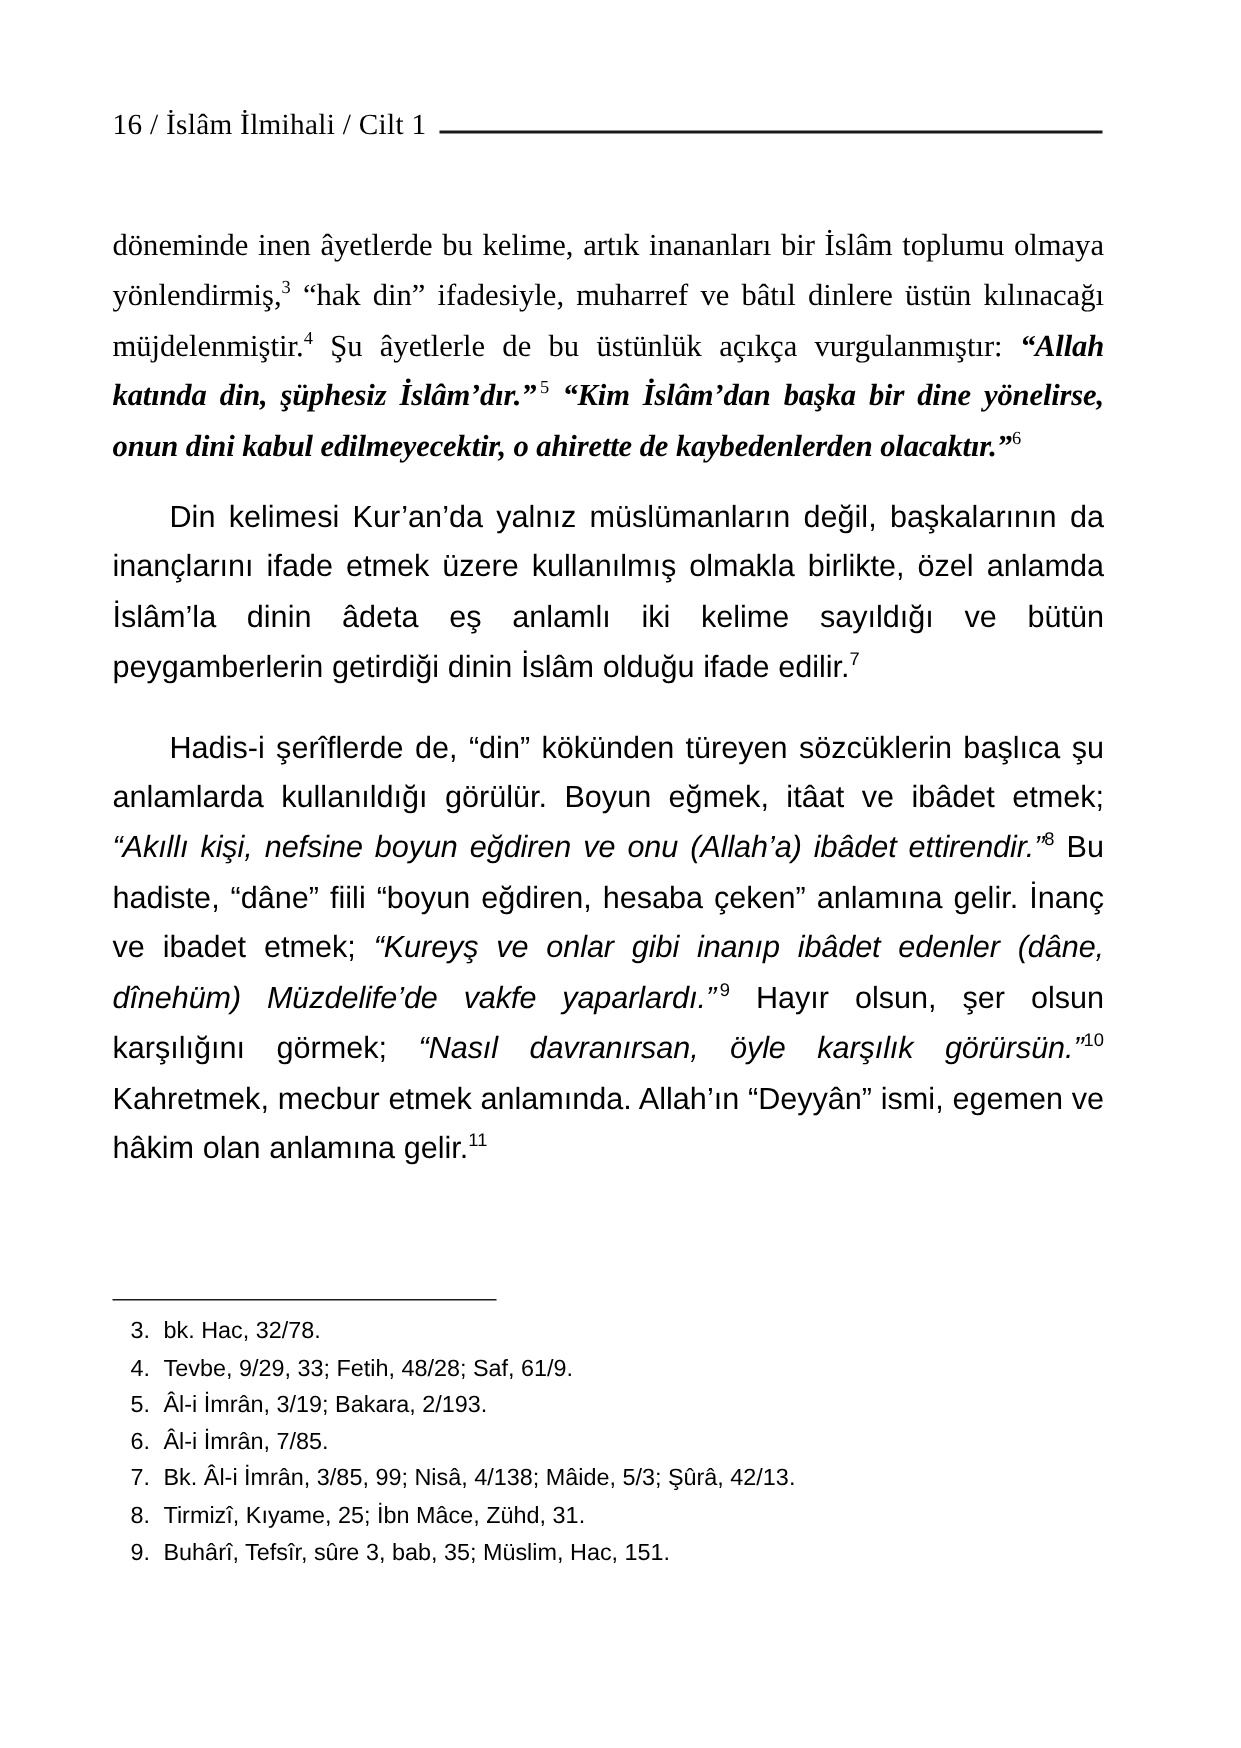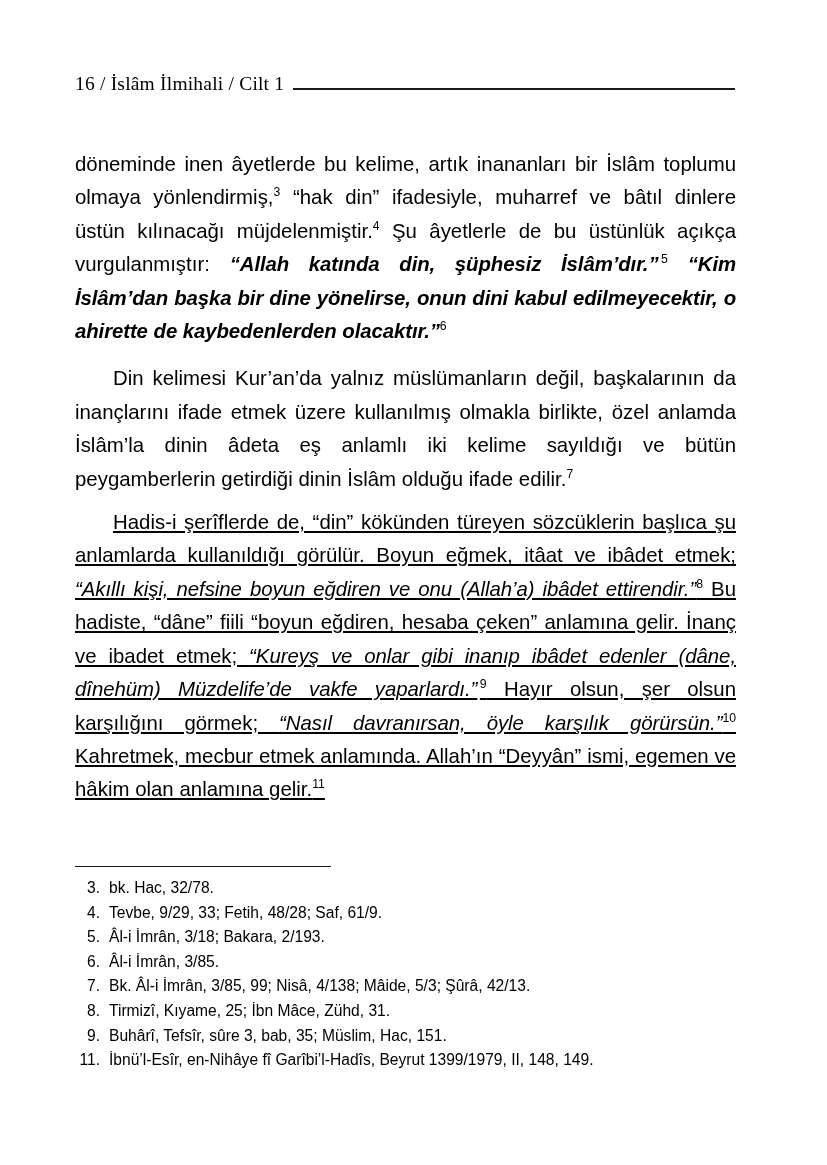--- a/index.html
+++ b/index.html
@@ -59,23 +59,23 @@
     margin: 0;
     font-size: 20.4px;
     line-height: 33.4px;
     text-align: justify;
     text-justify: inter-word;
     word-spacing: 0.1px;
   }
   p.para.indent {
     text-indent: 38px;
   }
-  p.p1 { margin-bottom: 5px; }
+  p.p1 { margin-bottom: 5px; font-family: Liberation Serif, serif; }
   p.p2 { margin-top: 14px; }
-  p.p3 { margin-top: 10px; text-decoration: underline; }
+  p.p3 { margin-top: 20px; }
 
   .bi {                 
     font-weight: bold;
     font-style: italic;
     letter-spacing: -0.1px;
   }
   .it {                 
     font-style: italic;
     letter-spacing: -0.05px;
   }
@@ -151,38 +151,34 @@
         <li class="fn-item">
           <span class="fn-num">3.</span>
           <span class="fn-text">bk. Hac, 32/78.</span>
         </li>
         <li class="fn-item">
           <span class="fn-num">4.</span>
           <span class="fn-text">Tevbe, 9/29, 33; Fetih, 48/28; Saf, 61/9.</span>
         </li>
         <li class="fn-item">
           <span class="fn-num">5.</span>
-          <span class="fn-text">Âl-i İmrân, 3/18; Bakara, 2/193.</span>
+          <span class="fn-text">Âl-i İmrân, 3/19; Bakara, 2/193.</span>
         </li>
         <li class="fn-item">
           <span class="fn-num">6.</span>
-          <span class="fn-text">Âl-i İmrân, 3/85.</span>
+          <span class="fn-text">Âl-i İmrân, 7/85.</span>
         </li>
         <li class="fn-item">
           <span class="fn-num">7.</span>
           <span class="fn-text">Bk. Âl-i İmrân, 3/85, 99; Nisâ, 4/138; Mâide, 5/3; Şûrâ, 42/13.</span>
         </li>
         <li class="fn-item">
           <span class="fn-num">8.</span>
           <span class="fn-text">Tirmizî, Kıyame, 25; İbn Mâce, Zühd, 31.</span>
         </li>
         <li class="fn-item">
           <span class="fn-num">9.</span>
           <span class="fn-text">Buhârî, Tefsîr, sûre 3, bab, 35; Müslim, Hac, 151.</span>
         </li>
-        <li class="fn-item">
-          <span class="fn-num">11.</span>
-          <span class="fn-text">İbnü’l-Esîr, en-Nihâye fî Garîbi’l-Hadîs, Beyrut 1399/1979, II, 148, 149.</span>
-        </li>
       </ul>
   </div>
 
 </div>
 
 </body></html>

